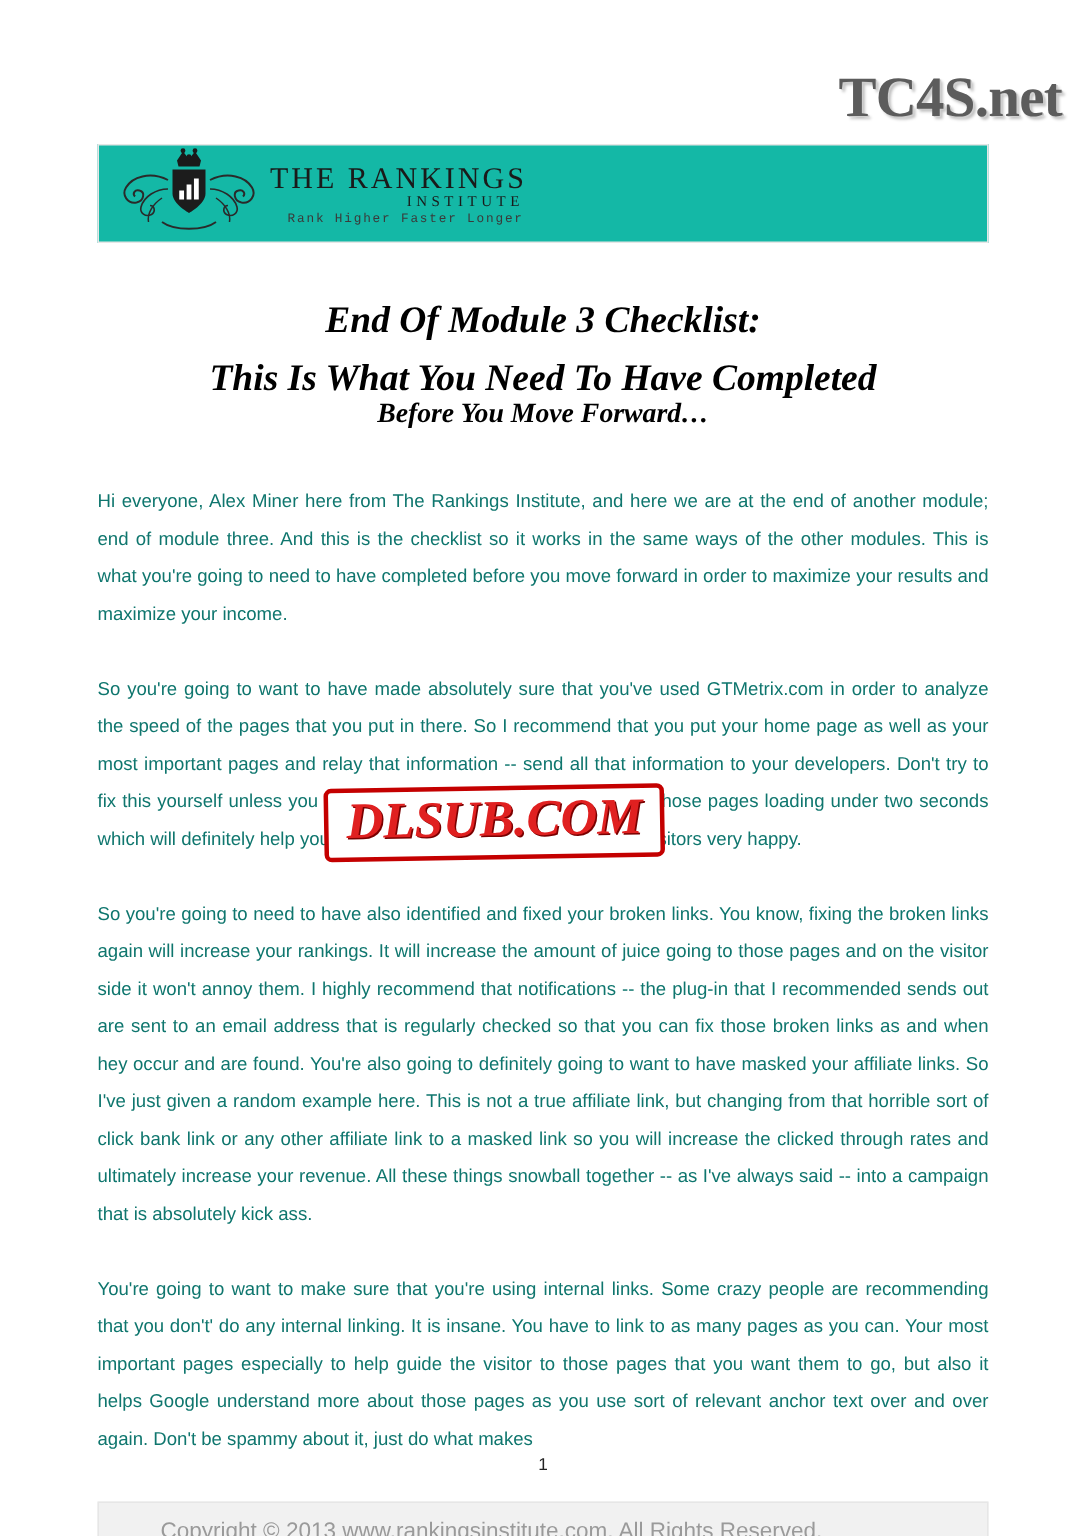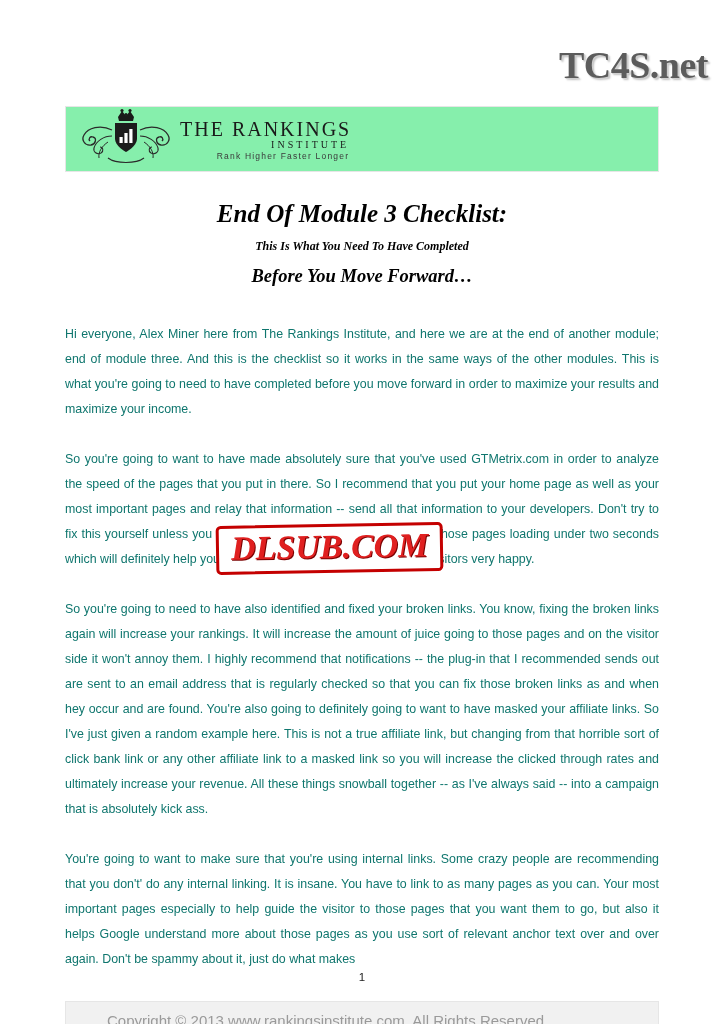--- a/index.html
+++ b/index.html
@@ -34,25 +34,25 @@
     top: 0;
     left: 0;
     width: 724px;
     height: 1024px;
     margin-top: 39px;
   }
 
   
   .header-band {
     position: absolute;
-    top: 67px;
+    top: 57px;
     left: 65px;
     width: 594px;
     height: 66px;
-    background: #86efac;
+    background: #14b8a6;
     border: 1px solid #e6e6e6;
     box-sizing: border-box;
   }
   .logo-wrap {
     position: absolute;
     top: 0;
     left: 0;
     width: 300px;
     height: 66px;
     display: flex;
@@ -77,42 +77,42 @@
   }
   .logo-sub {
     font-family: "Liberation Serif", serif;
     font-size: 10px;
     letter-spacing: 3px;
     color: #1a1a1a;
     text-align: right;
     padding-right: 2px;
   }
   .logo-tag {
-    font-family: Liberation Sans, sans-serif;
+    font-family: Liberation Mono, monospace;
     font-size: 8.5px;
     letter-spacing: 1.2px;
     color: #3a3a3a;
     text-align: right;
     padding-right: 2px;
     margin-top: 2px;
   }
 
   
   .doc-title {
     position: absolute;
     left: 0;
     width: 724px;
     text-align: center;
     font-family: "Liberation Serif", serif;
     font-style: italic;
     font-weight: bold;
     color: #000;
   }
   .title-1 { top: 161px; font-size: 25px; }
-  .title-2 { top: 200px; font-size: 12px; }
+  .title-2 { top: 200px; font-size: 25px; }
   .title-3 { top: 227px; font-size: 18.5px; }
 
   
   .body-copy {
     position: absolute;
     top: 283px;
     left: 65px;
     width: 594px;
     font-size: 12.4px;
     line-height: 25px;

